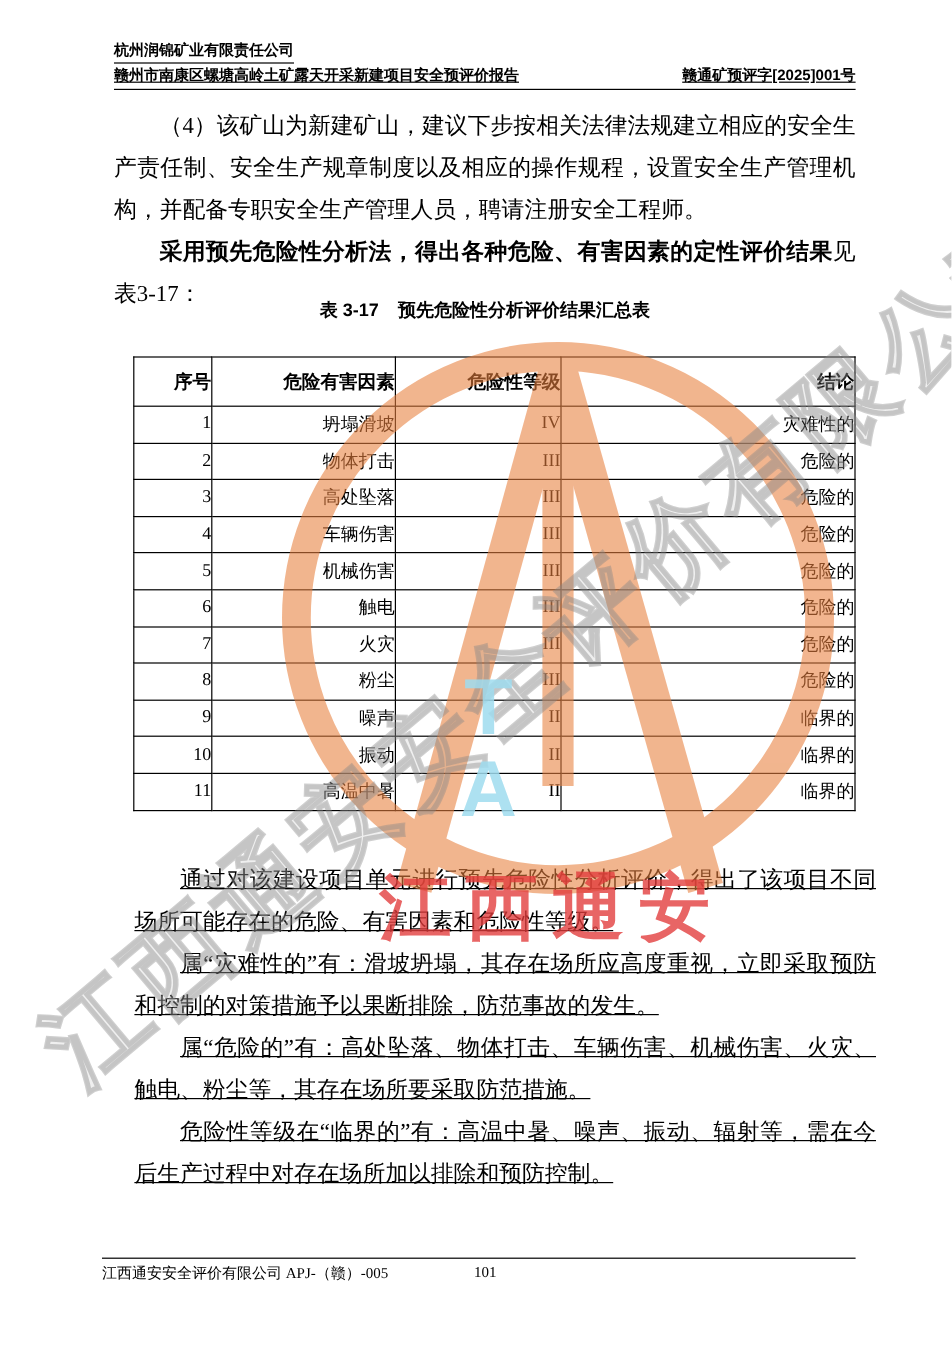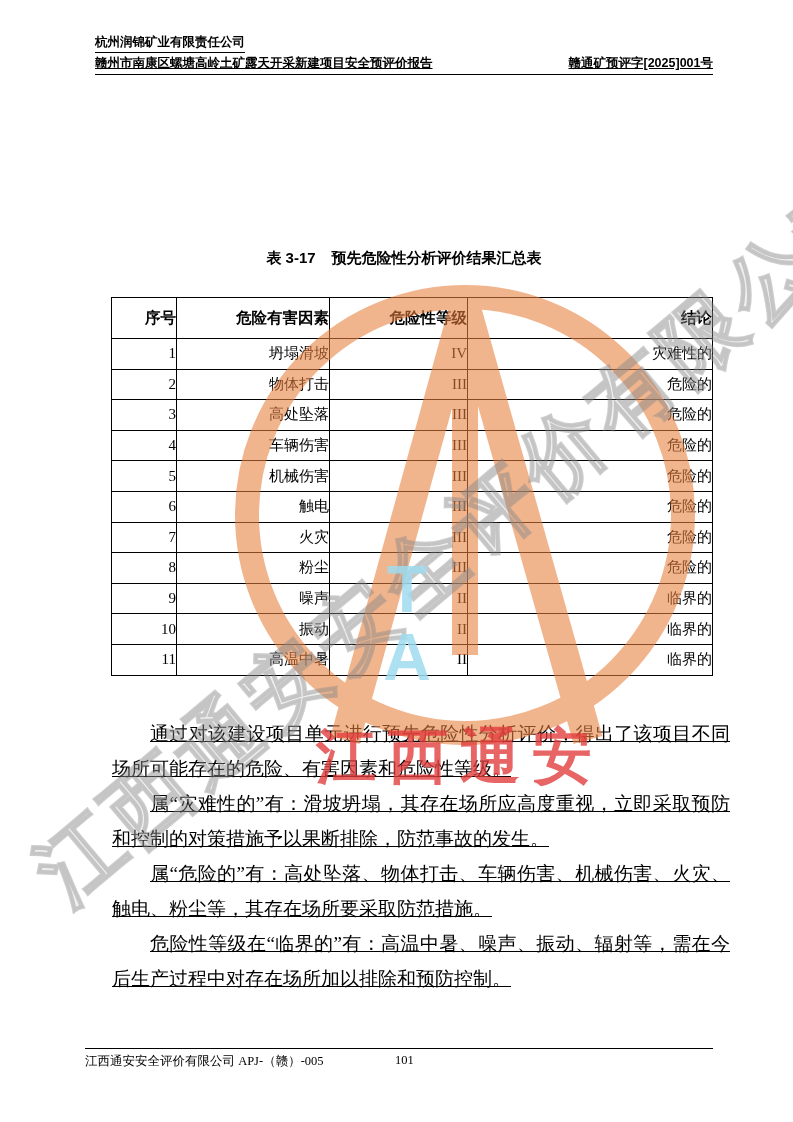--- a/index.html
+++ b/index.html
@@ -91,20 +91,24 @@
 <div class="page">
 
   <div class="header">
     <span class="h-line1">杭州润锦矿业有限责任公司</span>
     <div class="h-line2">
       <span>赣州市南康区螺塘高岭土矿露天开采新建项目安全预评价报告</span>
       <span>赣通矿预评字[2025]001号</span>
     </div>
   </div>
 
+  <div class="body-top">
+    <p>（4）该矿山为新建矿山，建议下步按相关法律法规建立相应的安全生产责任制、安全生产规章制度以及相应的操作规程，设置安全生产管理机构，并配备专职安全生产管理人员，聘请注册安全工程师。</p>
+    <p><span class="bold">采用预先危险性分析法，得出各种危险、有害因素的定性评价结果</span><span>见表3-17：</span></p>
+  </div>
 
   <div class="table-caption">
     <span class="caption-label">表 3-17</span><span>预先危险性分析评价结果汇总表</span>
   </div>
 
   <table class="phl">
     <colgroup>
       <col style="width:65px">
         <col style="width:153px">
         <col style="width:138px">

